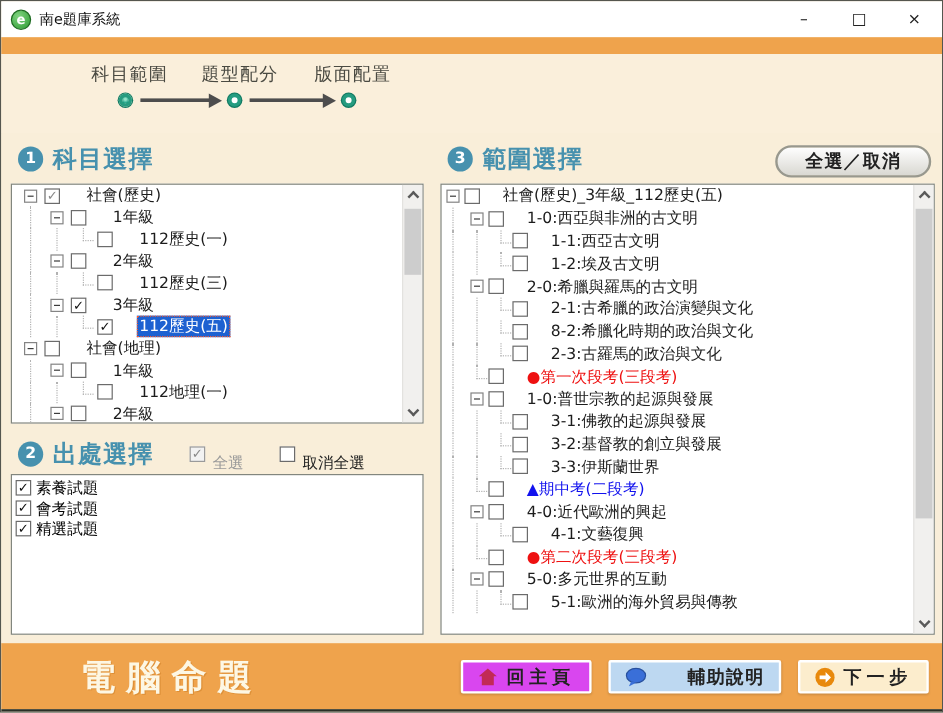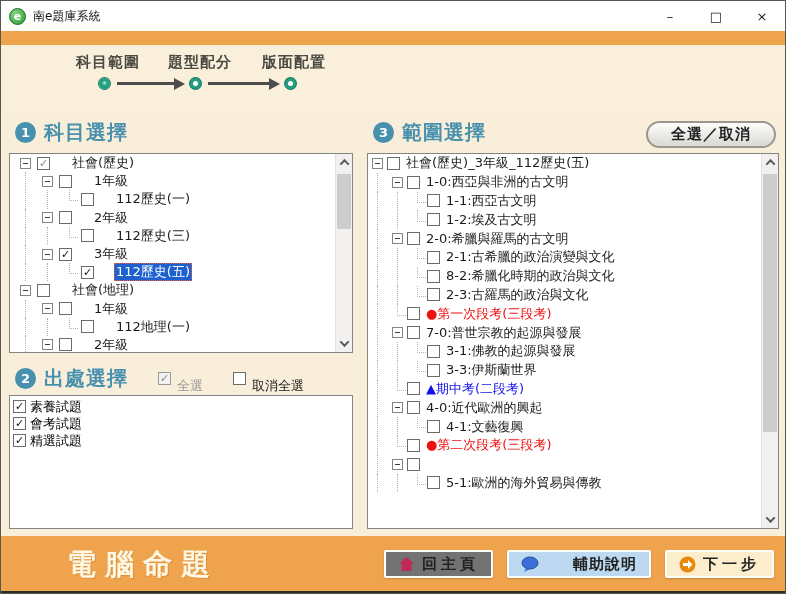--- a/index.html
+++ b/index.html
@@ -15,21 +15,21 @@
               display:flex; align-items:center; justify-content:center; }
   .app-title { font-size:12px; color:#111; margin-left:7px; }
   .win-controls { margin-left:auto; display:flex; height:100%; }
   .win-btn { width:46px; height:100%; display:flex; align-items:center; justify-content:center;
              font-size:13px; color:#222; cursor:default; }
 
   
   .top-stripe { position:absolute; top:30px; left:0; right:0; height:14px; background:#efa34c; }
   .wizard { position:absolute; top:44px; left:0; right:0; height:66px; background:#faefdb; }
   .step-label { position:absolute; top:8px; width:70px; text-align:center; font-size:15px;
-                font-weight:bold; color:#4a4a42; letter-spacing:1px; }
+                font-weight:normal; color:#4a4a42; letter-spacing:1px; }
   .step-circle { position:absolute; top:33px; width:11px; height:11px; border-radius:50%;
                  background:#fff; border:3px solid #259c80; box-shadow:0 0 0 1px #117a62; }
   .step-circle.active { background:radial-gradient(circle at 50% 35%, #8fe2c8 20%, #1da085 75%); }
   .step-arrow { position:absolute; height:12px; }
   .step-arrow .bar { position:absolute; left:0; right:10px; top:4px; height:3px; background:#4d4d4d; }
   .step-arrow::after { content:""; position:absolute; right:0; top:0;
                        border-top:6px solid transparent; border-bottom:6px solid transparent;
                        border-left:11px solid #4d4d4d; }
 
   
@@ -65,21 +65,21 @@
               background-position:center; background-repeat:no-repeat; }
   .t-left .expander { margin-right:6px; } .t-right .expander { margin-right:4px; }
   .elbow { flex:none; align-self:stretch; position:relative; }
   .t-left .elbow { width:17px; } .t-right .elbow { width:15px; }
   .elbow::before { content:""; position:absolute; left:5px; top:0; height:55%; width:8px;
                    border-left:1px dotted #b2b2b2; border-bottom:1px dotted #b2b2b2; }
   .cb { flex:none; width:13px; height:13px; border:1px solid #6b6b6b; background:#fff;
         font-size:11px; font-weight:bold; line-height:11px; text-align:center; color:#111; }
   .cb.gray { color:#8a8a8a; }
   .tree-label { white-space:nowrap; padding:0 2px; }
-  .t-left .tree-label { margin-left:20px; } .t-right .tree-label { margin-left:4px; }
+  .t-left .tree-label { margin-left:20px; } .t-right .tree-label { margin-left:17px; }
   .tree-label.sel { background:#1d61d1; color:#fff; outline:1px dotted #ff5c2b; outline-offset:-1px; }
   .tree-label.red { color:#ee1111; } .tree-label.blue { color:#1111ee; }
 
   
   .src-opts { display:flex; align-items:center; gap:6px; margin-left:22px; font-size:13px; }
   .src-opts .cb.dis { background:#f2f2f2; border-color:#9a9a9a; color:#8a8a8a; }
   .opt-label { color:#222;margin-top:16px; } .opt-label.dim { color:#9a9a9a; }
   .opt-gap { width:18px; }
   .checklist { position:absolute; inset:0; padding:2px 0 0 3px; font-size:13px; }
   .check-row { display:flex; align-items:center; height:17px; gap:4px; }
@@ -91,21 +91,21 @@
               justify-content:center; letter-spacing:1px; }
 
   
   .footer { position:absolute; left:0; right:0; top:535px; height:55px; background:#efa34c; }
   .footer-title { position:absolute; left:66px; top:9px; font-size:29px; font-weight:bold;
                   color:#fdf7e4; letter-spacing:9px; text-shadow:1px 1px 0 #dd9038; }
   .footer-btns { position:absolute; right:11px; top:14px; display:flex; gap:14px; }
   .f-btn { height:28px; border:2px solid #fff; display:flex; align-items:center; gap:7px;
            padding:0 12px; font-size:15px; font-weight:bold; color:#222; border-radius:2px;
            box-shadow:0 1px 2px rgba(0,0,0,.15); }
-  .f-btn.home { background:#737373; letter-spacing:4px; }
+  .f-btn.home { background:#d946ef; letter-spacing:4px; }
   .f-btn.help { background:#bdd8f1; letter-spacing:1px;gap:34px; }
   .f-btn.next { background:#fcedcd; letter-spacing:4px; }
   .bottom-strip { position:absolute; left:0; right:0; top:590px; height:4px; background:#2a2f26; }
 </style>
 </head>
 <body>
 
 <div class="window">
 
   <div class="titlebar">
@@ -313,34 +313,41 @@
           <div class="tree-row">
             <span class="tree-spacer"></span>
             <span class="elbow"></span>
             <span class="cb"></span>
             <span class="tree-label red">●第一次段考(三段考)</span>
           </div>
           <div class="tree-row">
             <span class="tree-spacer"></span>
             <span class="expander"></span>
             <span class="cb"></span>
-            <span class="tree-label">7-0:普世宗教的起源與發展</span>
+            <span class="tree-label">1-0:普世宗教的起源與發展</span>
           </div>
           <div class="tree-row">
             <span class="tree-spacer"></span>
             <span class="tree-spacer"></span>
             <span class="elbow"></span>
             <span class="cb"></span>
             <span class="tree-label">3-1:佛教的起源與發展</span>
           </div>
           <div class="tree-row">
             <span class="tree-spacer"></span>
             <span class="tree-spacer"></span>
             <span class="elbow"></span>
             <span class="cb"></span>
+            <span class="tree-label">3-2:基督教的創立與發展</span>
+          </div>
+          <div class="tree-row">
+            <span class="tree-spacer"></span>
+            <span class="tree-spacer"></span>
+            <span class="elbow"></span>
+            <span class="cb"></span>
             <span class="tree-label">3-3:伊斯蘭世界</span>
           </div>
           <div class="tree-row">
             <span class="tree-spacer"></span>
             <span class="elbow"></span>
             <span class="cb"></span>
             <span class="tree-label blue">▲期中考(二段考)</span>
           </div>
           <div class="tree-row">
             <span class="tree-spacer"></span>
@@ -358,20 +365,21 @@
           <div class="tree-row">
             <span class="tree-spacer"></span>
             <span class="elbow"></span>
             <span class="cb"></span>
             <span class="tree-label red">●第二次段考(三段考)</span>
           </div>
           <div class="tree-row">
             <span class="tree-spacer"></span>
             <span class="expander"></span>
             <span class="cb"></span>
+            <span class="tree-label">5-0:多元世界的互動</span>
           </div>
           <div class="tree-row">
             <span class="tree-spacer"></span>
             <span class="tree-spacer"></span>
             <span class="elbow"></span>
             <span class="cb"></span>
             <span class="tree-label">5-1:歐洲的海外貿易與傳教</span>
           </div>
         </div>
       <div class="sbar">

